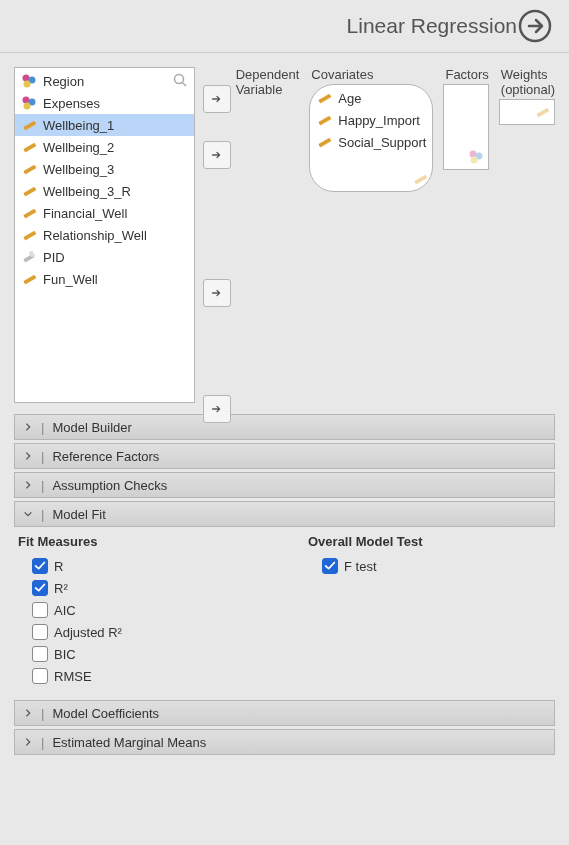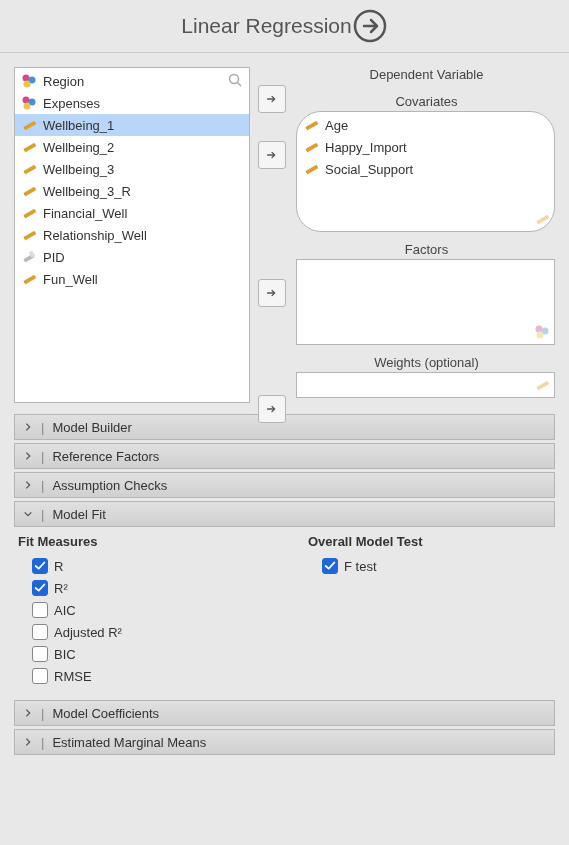--- a/index.html
+++ b/index.html
@@ -10,22 +10,22 @@
     font-size: 13px;
     background: #e8e8e8;
     color: #333;
     width: 569px;
     height: 845px;
     overflow: hidden;
   }
   .header {
     display: flex;
     align-items: center;
-    justify-content: center;
-    padding: 8px 24px;
+    justify-content: flex-end;
+    padding: 8px 16px;
     border-bottom: 1px solid #ccc;
   }
   .title {
     font-size: 21px;
     font-weight: 400;
     color: #555;
   }
   .forward-btn {
     width: 36px;
     height: 36px;
@@ -84,23 +84,22 @@
     border-radius: 3px;
     display: flex;
     align-items: center;
     justify-content: center;
     cursor: pointer;
   }
   .transfer-btn svg { width: 14px; height: 14px; }
   .right-col {
     flex: 1;
     display: flex;
-    flex-direction: column;
+    flex-direction: row;
     gap: 10px;
-    text-align: center;
   }
   .field-group { }
   .field-label {
     font-size: 13px;
     color: #444;
     margin-bottom: 2px;
     padding-left: 2px;
   }
   .drop-box {
     background: #fff;
@@ -343,21 +342,21 @@
         </svg>
       </div>
     </div>
 
   <div class="right-col" id="right-col">
       <div class="field-group">
         <div class="field-label">Dependent Variable</div>
       </div>
       <div class="field-group">
         <div class="field-label">Covariates</div>
-        <div class="drop-box" style="height: 121px; border-radius: 25px;">
+        <div class="drop-box" style="height: 108px; border-radius: 25px;">
           <div class="drop-item">
             <span class="icon-box">
               <svg viewBox="0 0 16 16">
                 <use href="#icon-scale"></use>
               </svg>
             </span>
             <span>Age</span>
           </div>
           <div class="drop-item">
             <span class="icon-box">

